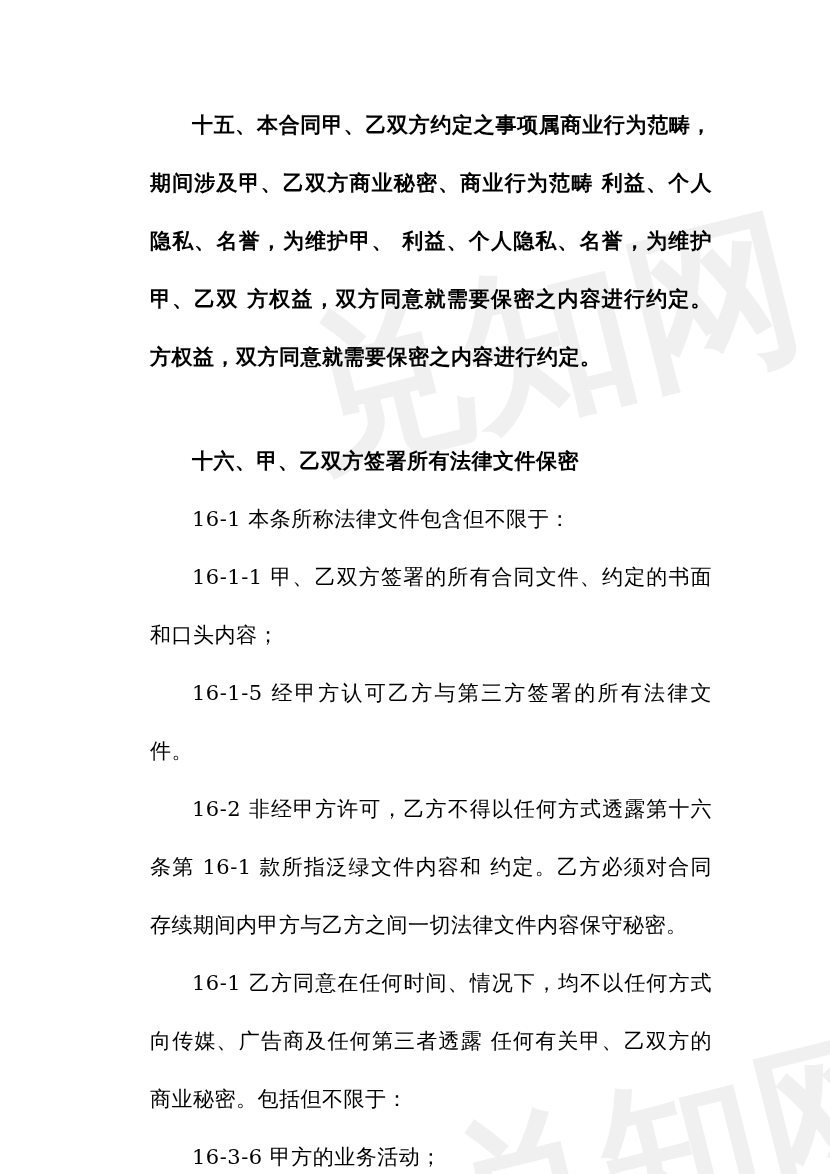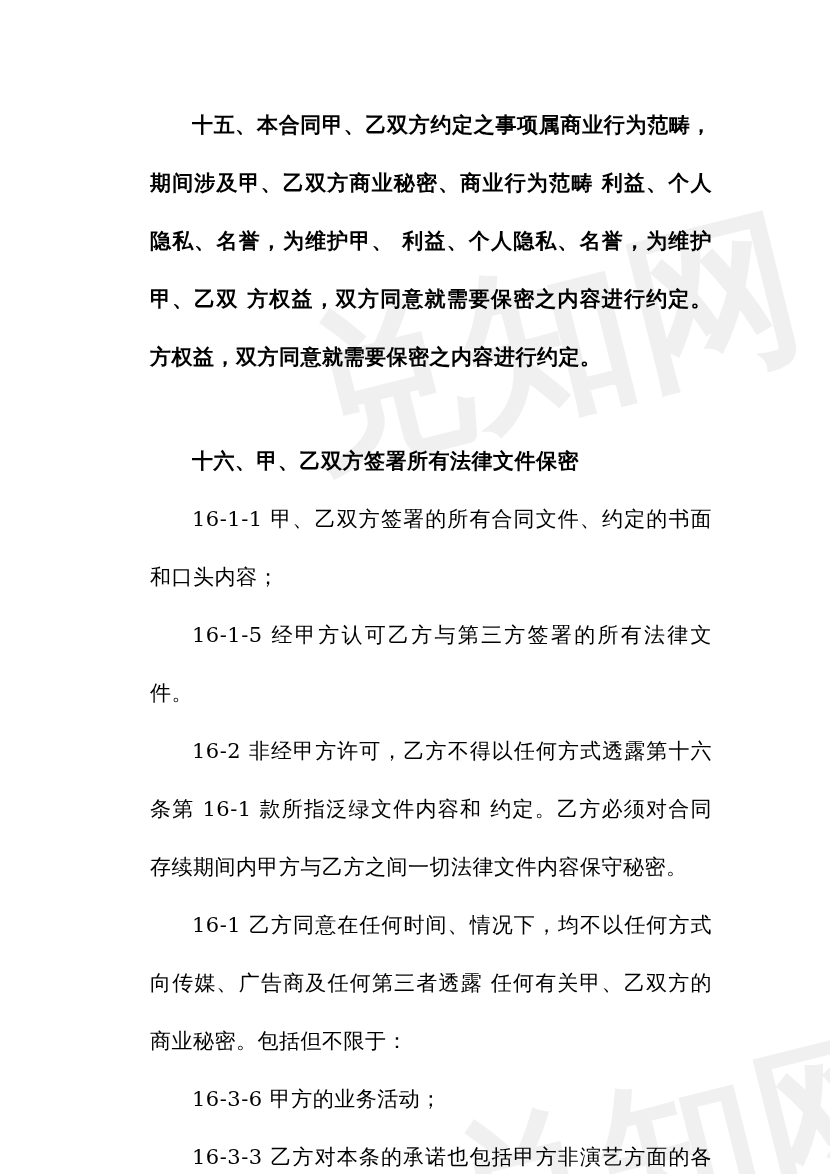--- a/index.html
+++ b/index.html
@@ -74,20 +74,21 @@
   <div class="watermark wm-center">兑知网</div>
 
   <div class="watermark wm-bottom-right">兑知网</div>
 
   <div class="content">
 
     <p class="para bold">十五、本合同甲、乙双方约定之事项属商业行为范畴，期间涉及甲、乙双方商业秘密、商业行为范畴 利益、个人隐私、名誉，为维护甲、 利益、个人隐私、名誉，为维护甲、乙双 方权益，双方同意就需要保密之内容进行约定。 方权益，双方同意就需要保密之内容进行约定。</p>
 
     <p class="para bold section-heading">十六、甲、乙双方签署所有法律文件保密</p>
 
+    <p class="para">16-1 本条所称法律文件包含但不限于：</p>
 
     <p class="para">16-1-1 甲、乙双方签署的所有合同文件、约定的书面和口头内容；</p>
 
 
     <p class="para">16-1-5 经甲方认可乙方与第三方签署的所有法律文件。</p>
 
     <p class="para">16-2 非经甲方许可，乙方不得以任何方式透露第十六条第 16-1 款所指泛绿文件内容和 约定。乙方必须对合同存续期间内甲方与乙方之间一切法律文件内容保守秘密。</p>
 
     <p class="para">16-1 乙方同意在任何时间、情况下，均不以任何方式向传媒、广告商及任何第三者透露 任何有关甲、乙双方的商业秘密。包括但不限于：</p>
 

